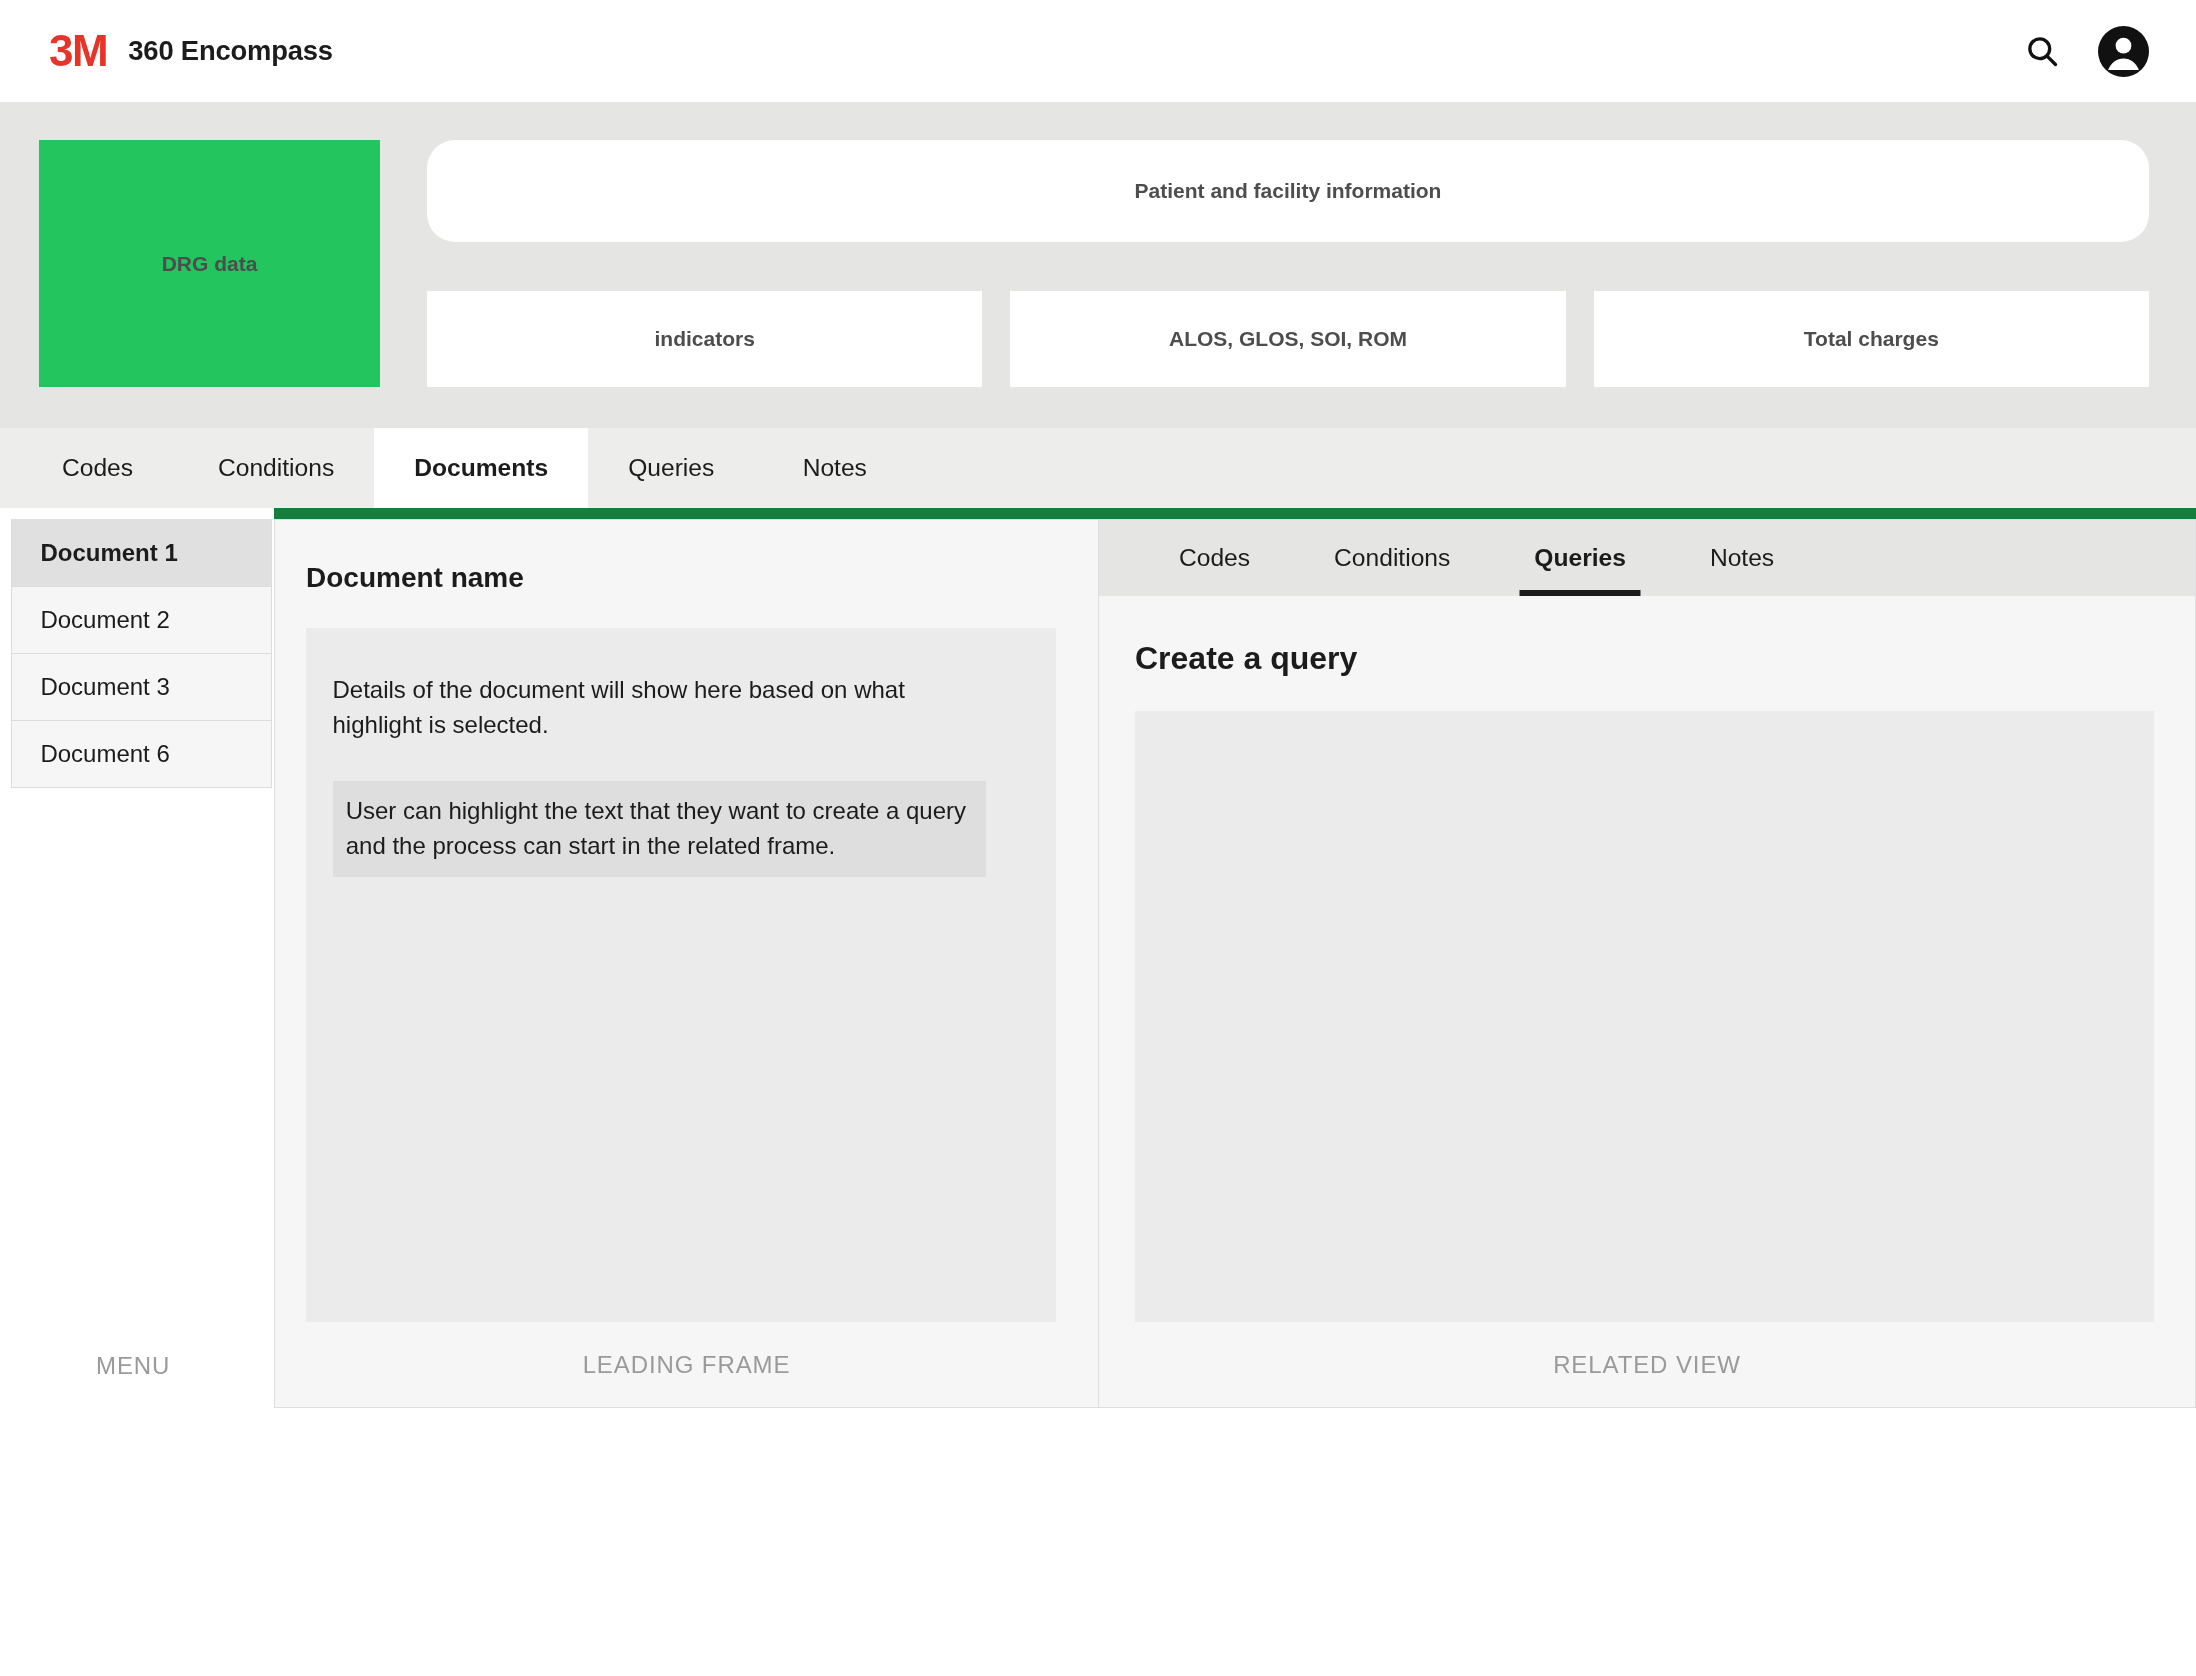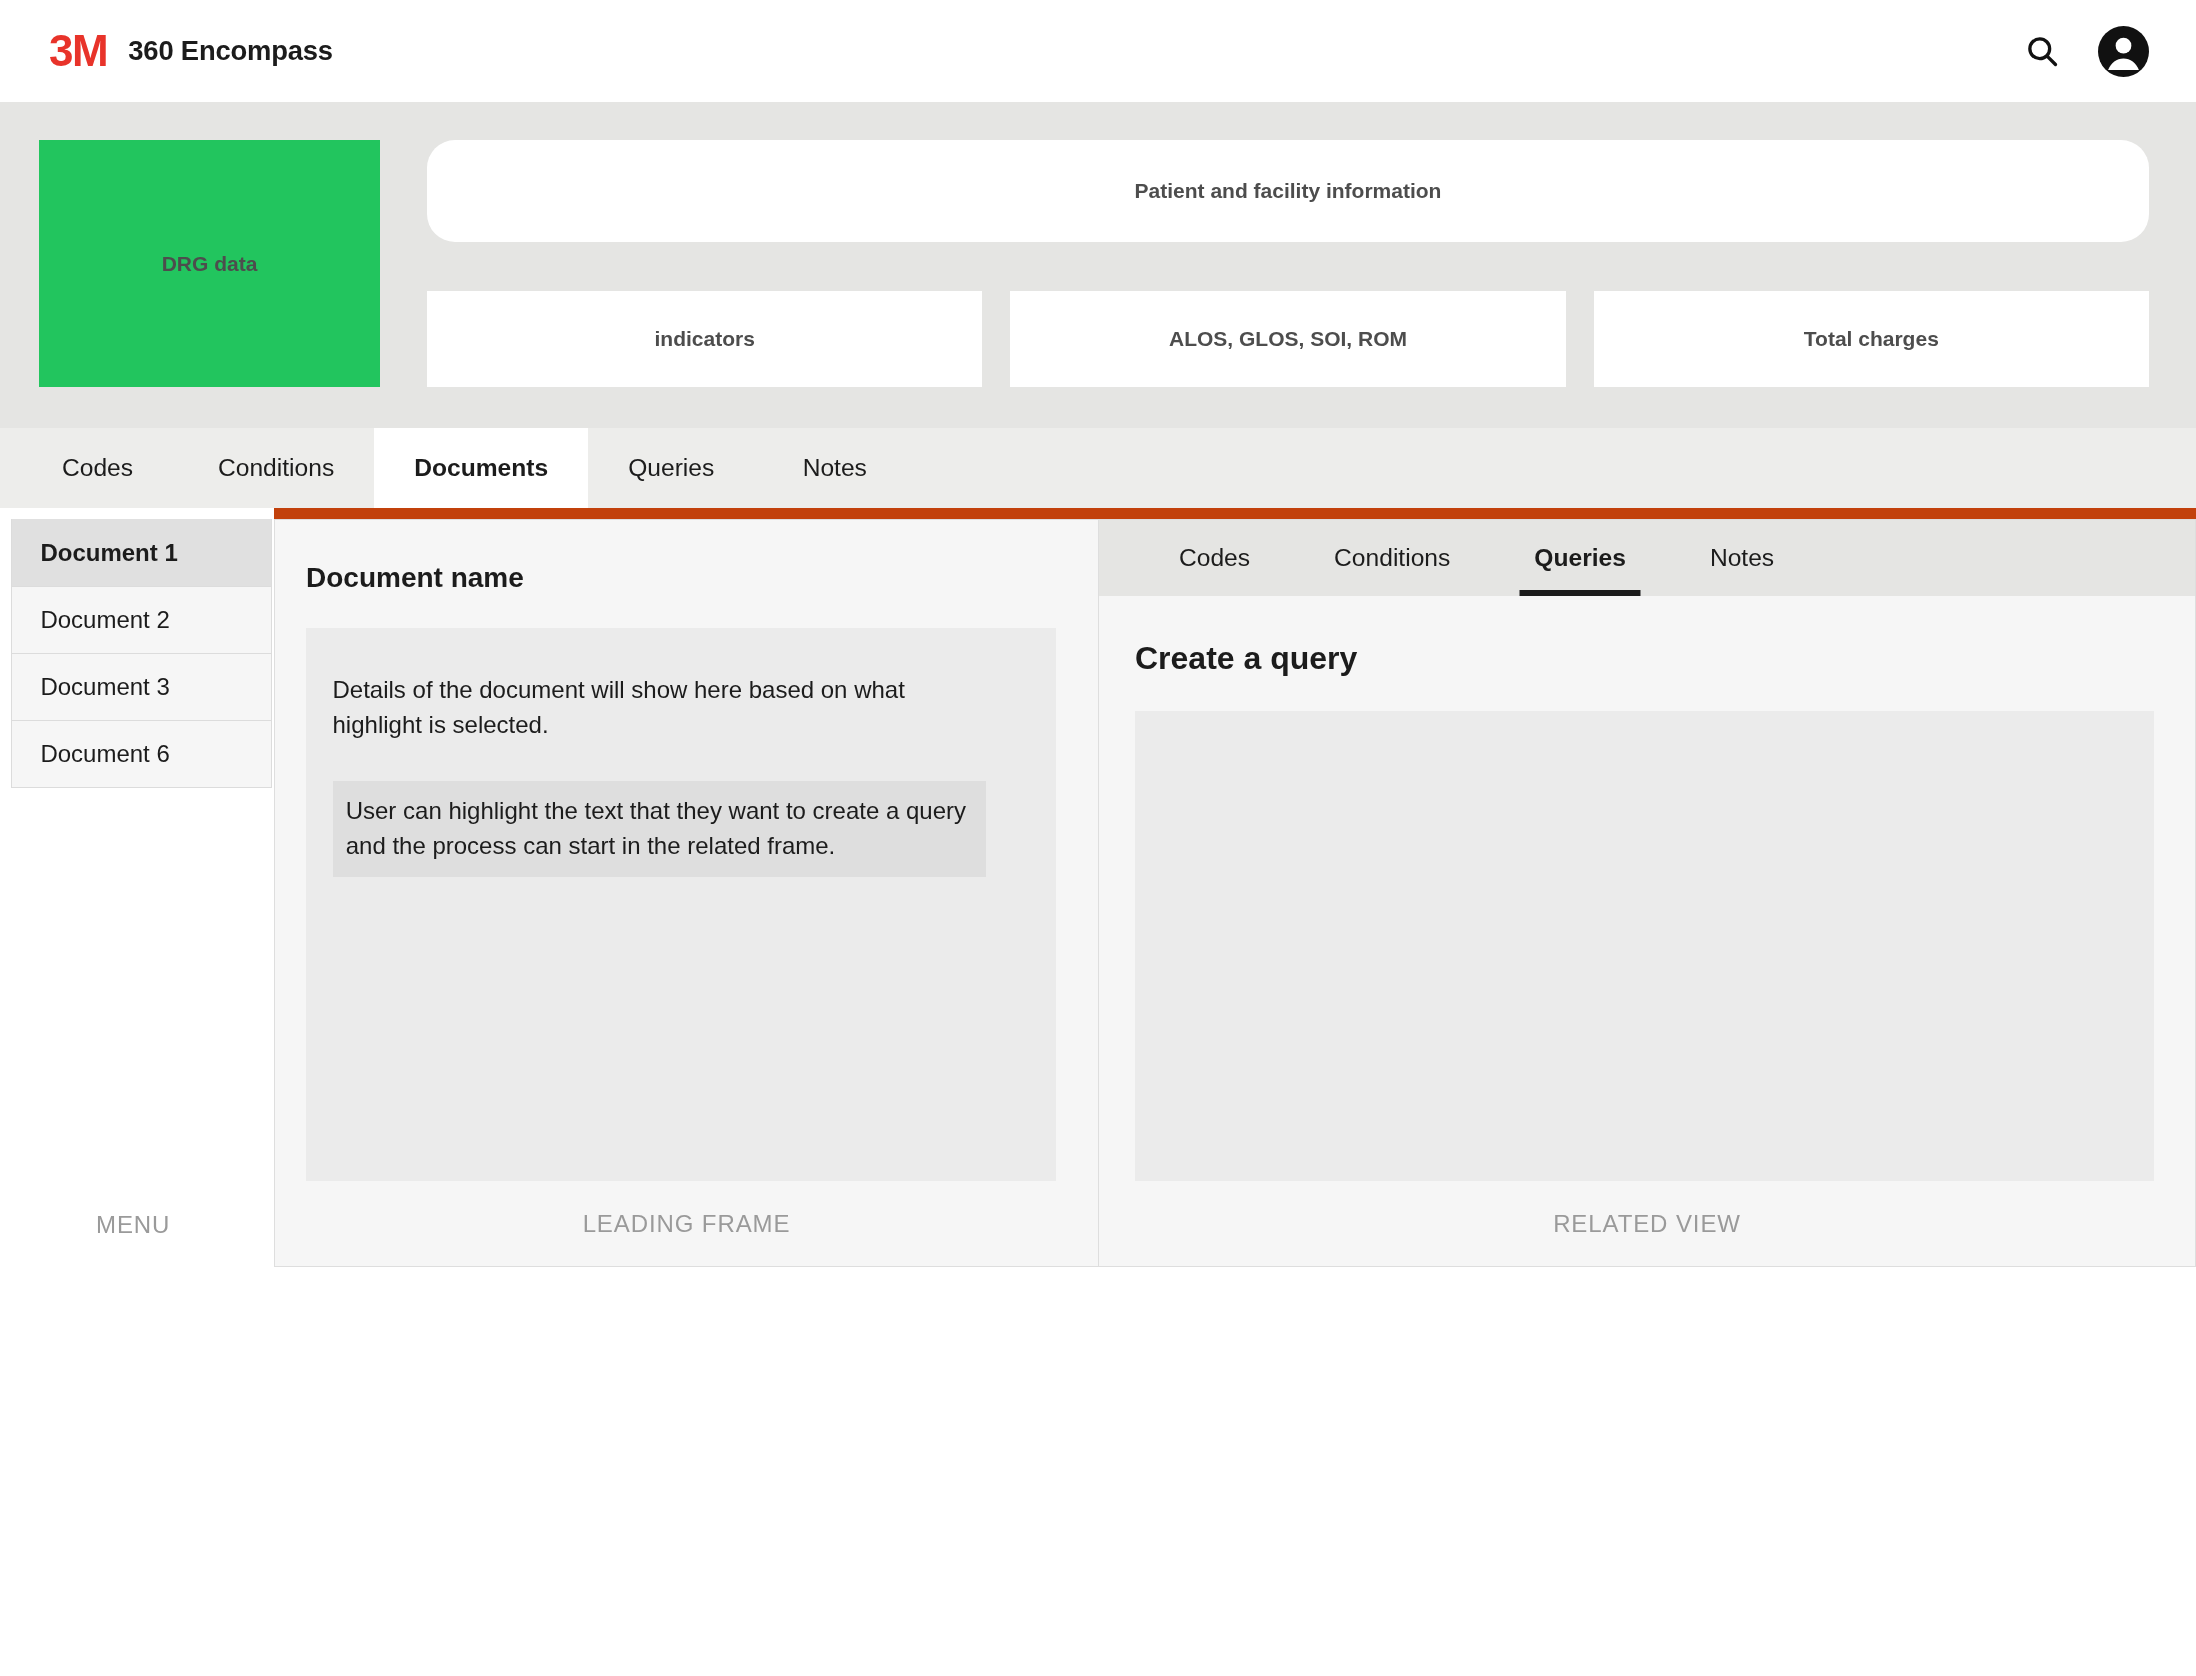--- a/index.html
+++ b/index.html
@@ -8,21 +8,21 @@
     width: 2196px;
     height: 1677px;
     background: #ffffff;
     font-family: "Liberation Sans", sans-serif;
     overflow: hidden;
   }
 
   #app {
     position: relative;
     width: 2196px;
-    height: 1267px;
+    height: 1408px;
     background: #ffffff;
     display: flex;
     flex-direction: column;
   }
 
   
   .app-header {
     height: 102px;
     flex: 0 0 102px;
     background: #ffffff;
@@ -142,21 +142,21 @@
   }
   .main-tab.active {
     background: #ffffff;
     font-weight: 700;
   }
 
   
   .workspace {
     flex: 1 1 auto;
     display: flex;
-    background: #c2410c;
+    background: #15803d;
     min-height: 0;
   }
 
   
   .menu-col {
     flex: 0 0 274px;
     display: flex;
     flex-direction: column;
     background: #ffffff;
     padding-top: 11.4px;

